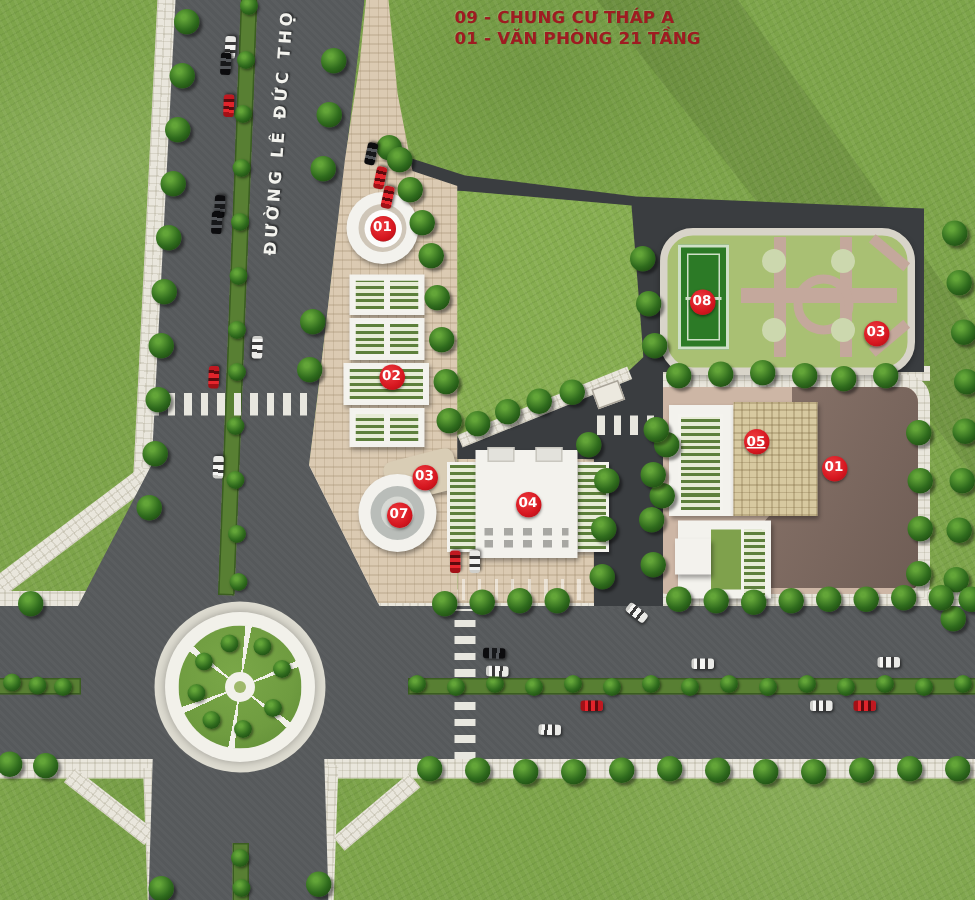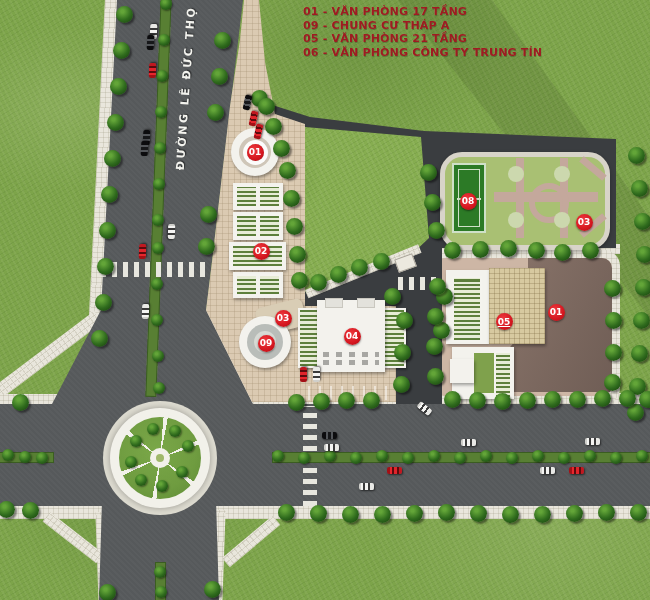--- a/index.html
+++ b/index.html
@@ -360,30 +360,28 @@
       <div class="car car-r" style="left: 386.5px; top: 466.5px;"></div>
       <div class="car car-w" style="left: 358.5px; top: 482.5px; transform: rotate(1deg);"></div>
       <div class="car car-w" style="left: 539.5px; top: 466.5px;"></div>
       <div class="car car-r" style="left: 568.5px; top: 466.5px;"></div>
       <div class="car car-r" style="left: 295.5px; top: 370.5px; transform: rotate(-90deg);"></div>
       <div class="car car-w" style="left: 308.5px; top: 370.5px; transform: rotate(-90deg);"></div>
       <div class="marker ring" style="left: 246.5px; top: 143.5px;">01</div>
       <div class="marker" style="left: 252.5px; top: 242.5px;">02</div>
       <div class="marker" style="left: 274.5px; top: 309.5px;">03</div>
       <div class="marker" style="left: 343.5px; top: 327.5px;">04</div>
-      <div class="marker" style="left: 495.5px; top: 313px; text-decoration: underline;">05</div>
+      <div class="marker" style="left: 495.5px; top: 286px; text-decoration: underline;">05</div>
       <div class="marker" style="left: 547.5px; top: 303.5px;">01</div>
-      <div class="marker" style="left: 257.5px; top: 334.5px;">09</div>
+      <div class="marker" style="left: 257.5px; top: 334.5px;">07</div>
       <div class="marker" style="left: 459.5px; top: 192.5px;">08</div>
       <div class="marker" style="left: 575.5px; top: 213.5px;">03</div>
     </div>
 
   <ul id="legend">
-      <li>01 - VĂN PHÒNG 17 TẦNG</li>
       <li>09 - CHUNG CƯ THÁP A</li>
-      <li>05 - VĂN PHÒNG 21 TẦNG</li>
-      <li>06 - VĂN PHÒNG CÔNG TY TRUNG TÍN</li>
+      <li>01 - VĂN PHÒNG 21 TẦNG</li>
     </ul>
 
   <div id="road-label">
     <span>ĐƯỜNG LÊ ĐỨC THỌ</span>
   </div>
 </div>
 
 </body></html>

